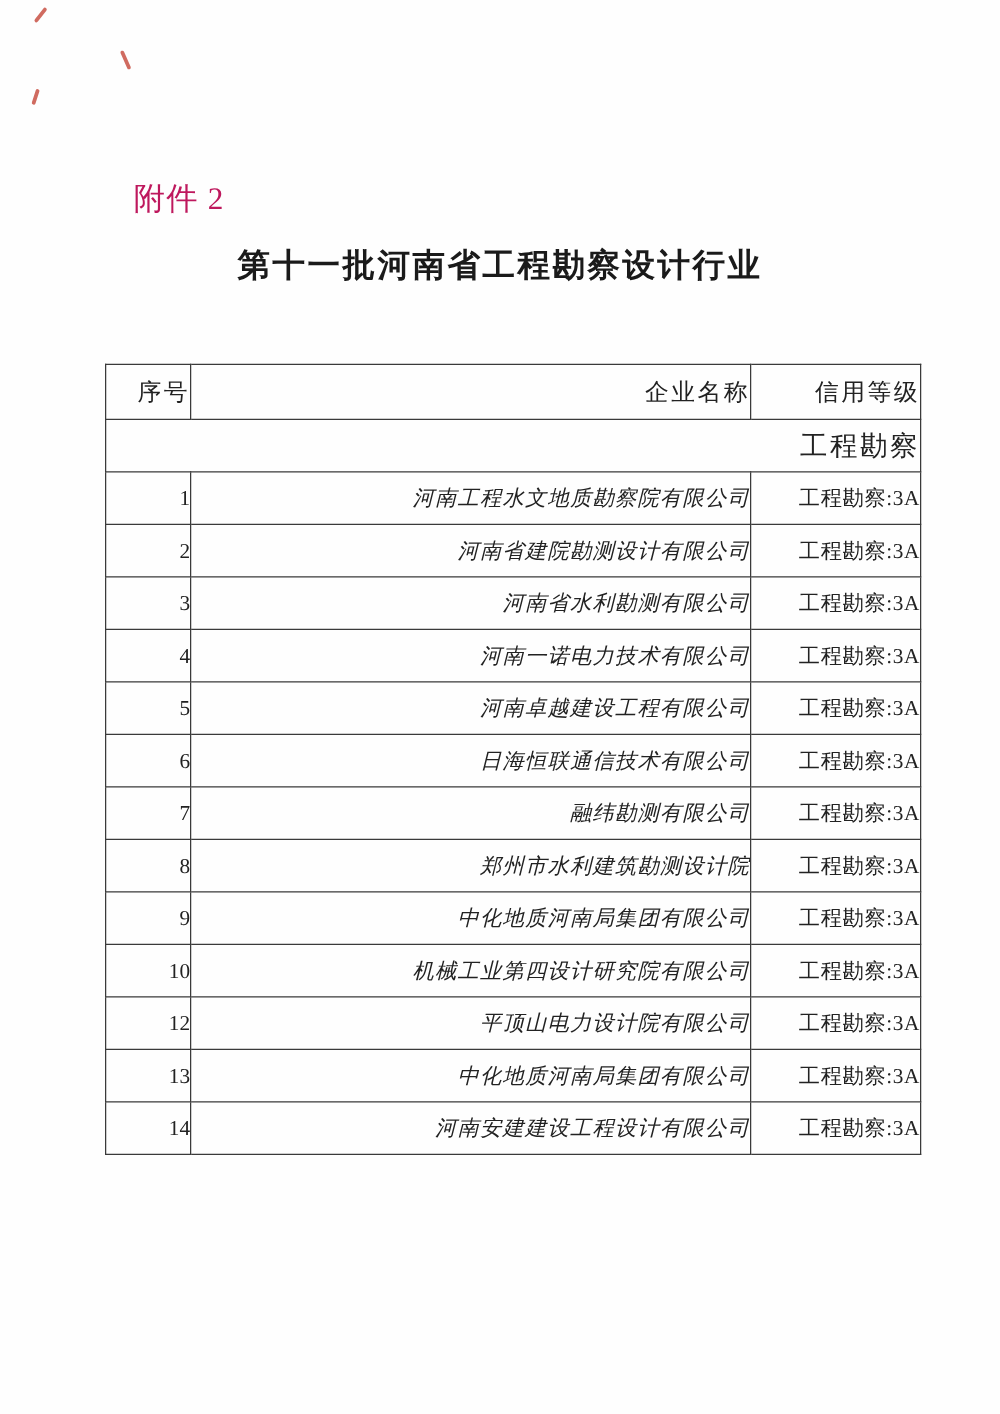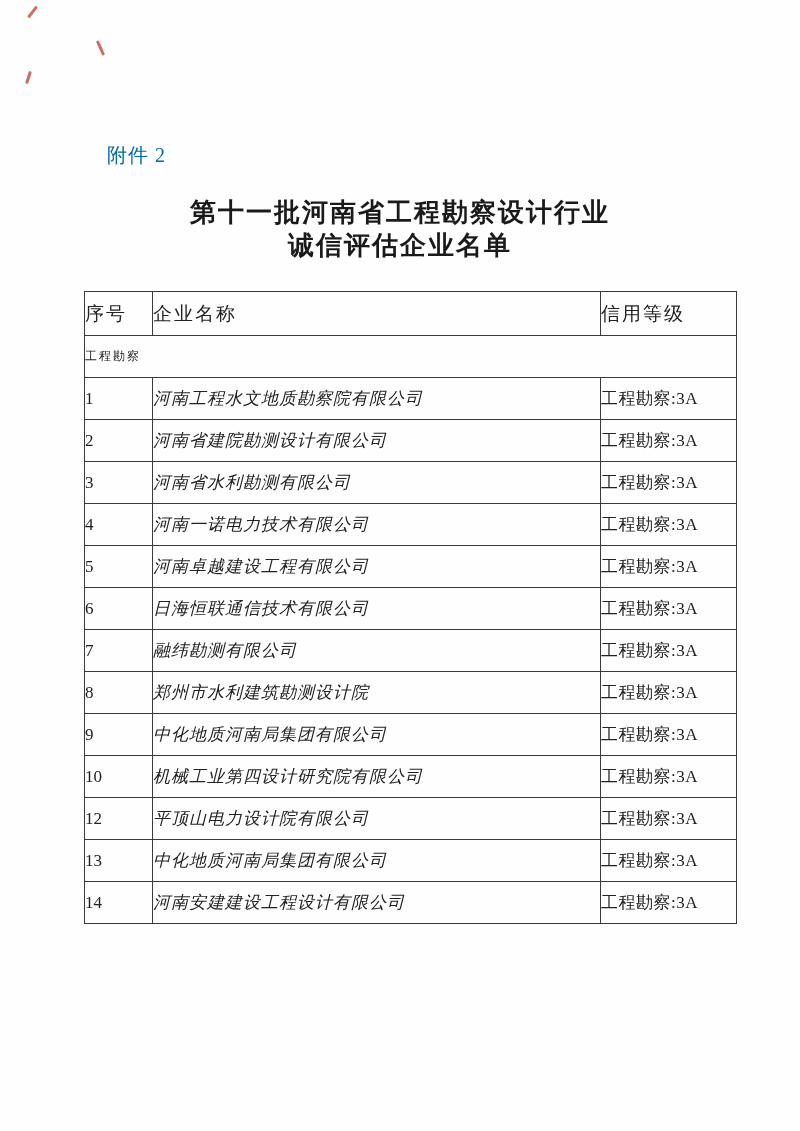--- a/index.html
+++ b/index.html
@@ -24,23 +24,23 @@
     border-radius: 2px;
   }
   .red-mark.m1 { left: 31px; top: 5px;  width: 3px; height: 14px; transform: rotate(38deg); }
   .red-mark.m2 { left: 99px; top: 40px; width: 3px; height: 16px; transform: rotate(-24deg); }
   .red-mark.m3 { left: 27px; top: 71px; width: 3px; height: 13px; transform: rotate(18deg); }
 
   .attachment-label {
     position: absolute;
     left: 107px;
     top: 142px;
-    font-size: 20px;
+    font-size: 25px;
     letter-spacing: 1px;
-    color: #0369a1;
+    color: #be185d;
   }
   .doc-title {
     position: absolute;
     left: 0;
     top: 196px;
     width: 100%;
     text-align: center;
     font-weight: bold;
     font-size: 26px;
     line-height: 33px;
@@ -53,56 +53,55 @@
     top: 291px;
     width: 652px;
     border-collapse: collapse;
     table-layout: fixed;
   }
   table.list col.c-no     { width: 68px;  }
   table.list col.c-name   { width: 448px; }
   table.list col.c-rating { width: 136px; }
   table.list td, table.list th {
     border: 1.5px solid #3a3a3a;
-    text-align: left;
+    text-align: right;
     vertical-align: middle;
     font-weight: normal;
     color: #222222;
     overflow: hidden;
     white-space: nowrap;
   }
   tr.header-row th {
     height: 44px;
     font-size: 19px;
     letter-spacing: 2px;
   }
   tr.section-row td {
     height: 42px;
-    font-size: 12px;
+    font-size: 22px;
     letter-spacing: 2px;
   }
   tr.data-row td { height: 42px; font-size: 17px; }
   td.no-cell   { font-size: 17px; }
   td.name-cell { letter-spacing: 1px; font-style: italic; }
   td.rating-cell { font-size: 17px; letter-spacing: 0.5px; }
 </style>
 </head>
 <body>
 
 <div class="page">
 
   <span class="red-mark m1"></span>
   <span class="red-mark m2"></span>
   <span class="red-mark m3"></span>
 
   <div class="attachment-label">附件 2</div>
 
   <div class="doc-title">
     <div>第十一批河南省工程勘察设计行业</div>
-    <div>诚信评估企业名单</div>
   </div>
 
   <table class="list">
     <colgroup>
       <col class="c-no">
         <col class="c-name">
         <col class="c-rating">
     </colgroup>
     <tbody>
       <tr class="header-row">

